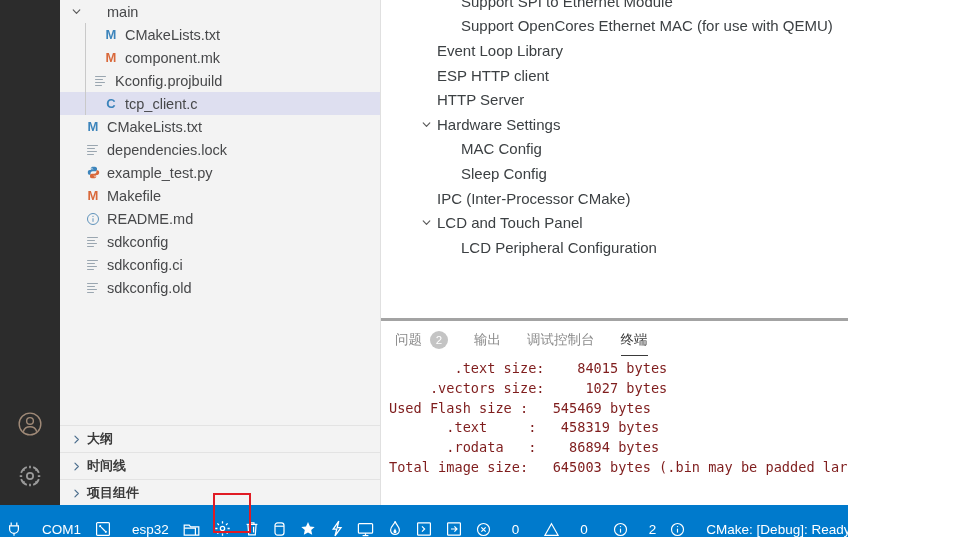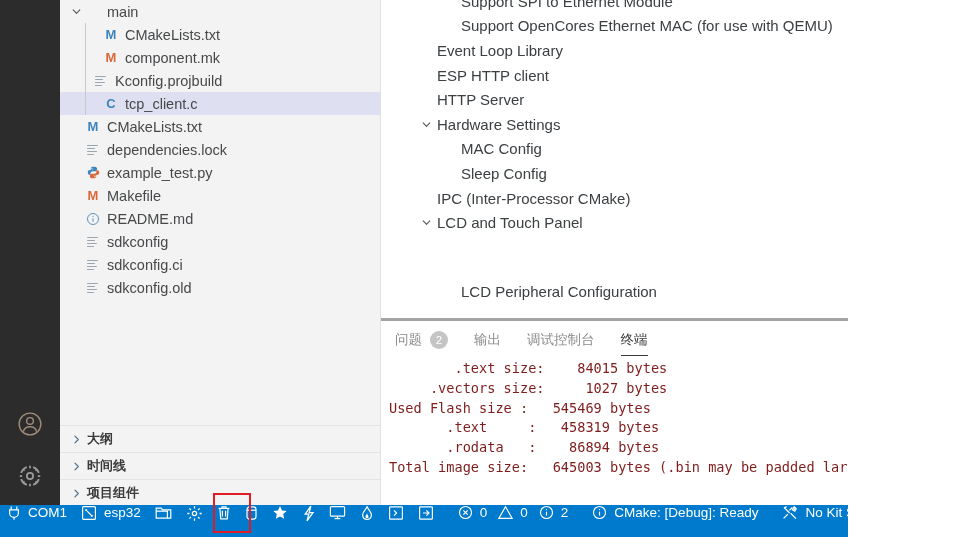--- a/index.html
+++ b/index.html
@@ -266,24 +266,24 @@
     width: 978px; height: 32px;
     background: #007acc;
     color: #ffffff;
     display: flex;
     align-items: center;
     font-size: 13.5px;
     white-space: nowrap;
   }
   .sb-item {
     display: flex;
-    align-items: flex-start;
+    align-items: flex-end;
     height: 32px;
     padding: 0 7px;
-    gap: 7px;
+    gap: 21px;
   }
   #sb-highlight-box {
     position: absolute;
     left: 213px; top: -12px;
     width: 38px; height: 40px;
     border: 2px solid #e01b24;
     box-sizing: border-box;
     z-index: 6;
     pointer-events: none;
     background: transparent;
@@ -506,21 +506,21 @@
           <span class="menu-text">IPC (Inter-Processor CMake)</span>
         </div>
         <div class="menu-row" style="padding-left: 24px;">
           <span class="twisty">
             <svg width="11" height="11" viewBox="0 0 12 12" fill="none">
               <path d="M2.4 4.3L6 8l3.6-3.7" stroke="#5a5a5a" stroke-width="1.25" stroke-linecap="round" stroke-linejoin="round"></path>
             </svg>
           </span>
           <span class="menu-text">LCD and Touch Panel</span>
         </div>
-        <div class="menu-row" style="padding-left: 70px; margin-top: 44px;">
+        <div class="menu-row" style="padding-left: 70px;">
           <span class="menu-text">LCD Peripheral Configuration</span>
         </div>
       </div>
 
     <div id="config-pane">
       <div id="config-inner">
         <div id="cfg-top-stub"></div>
 
         <div id="config-title">WiFi Settings</div>
 

